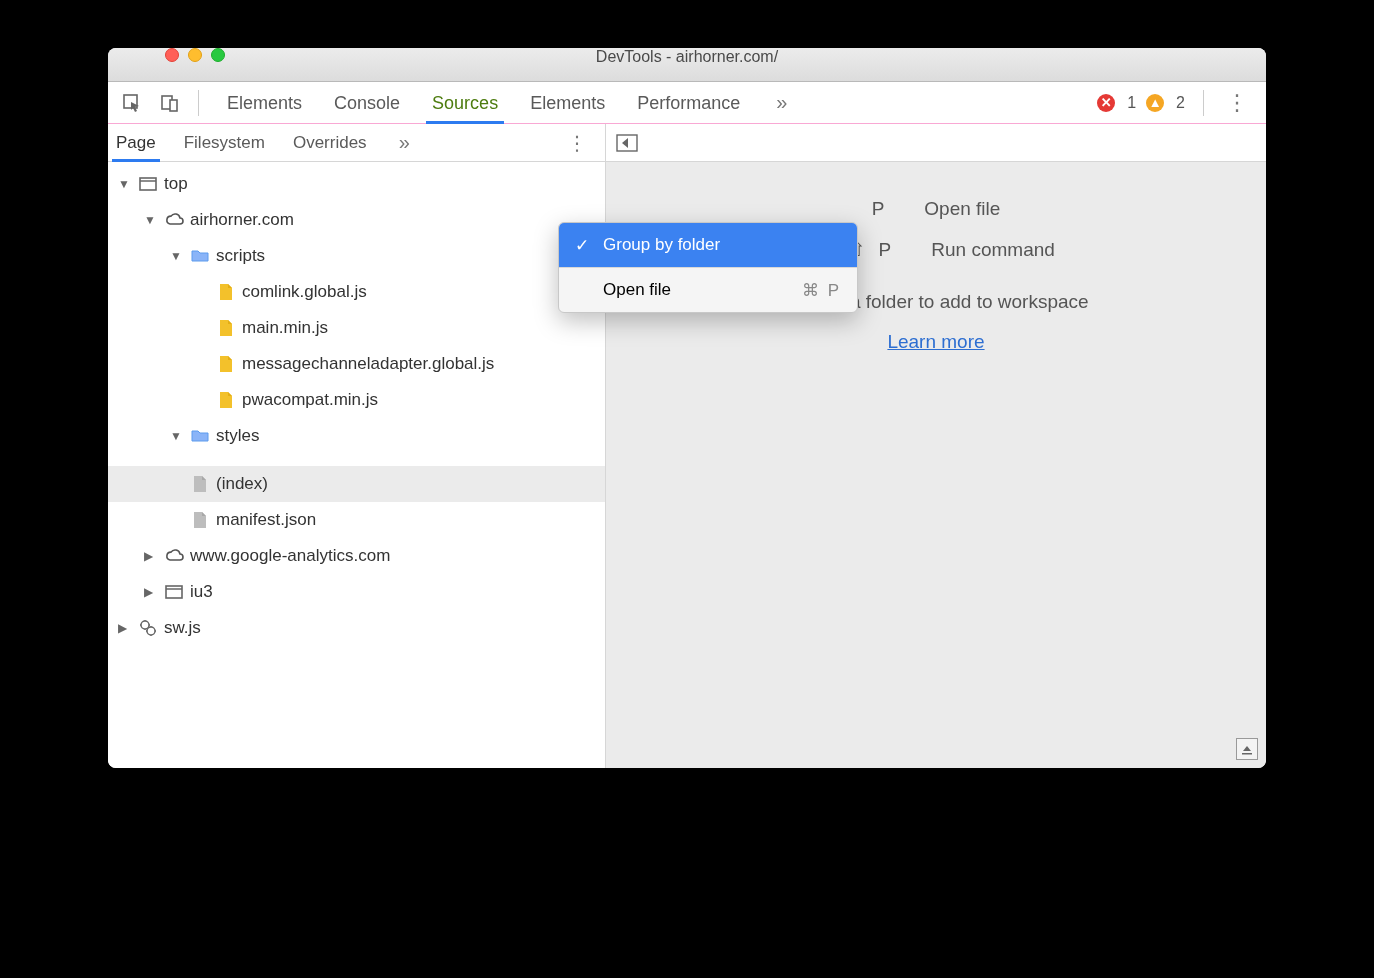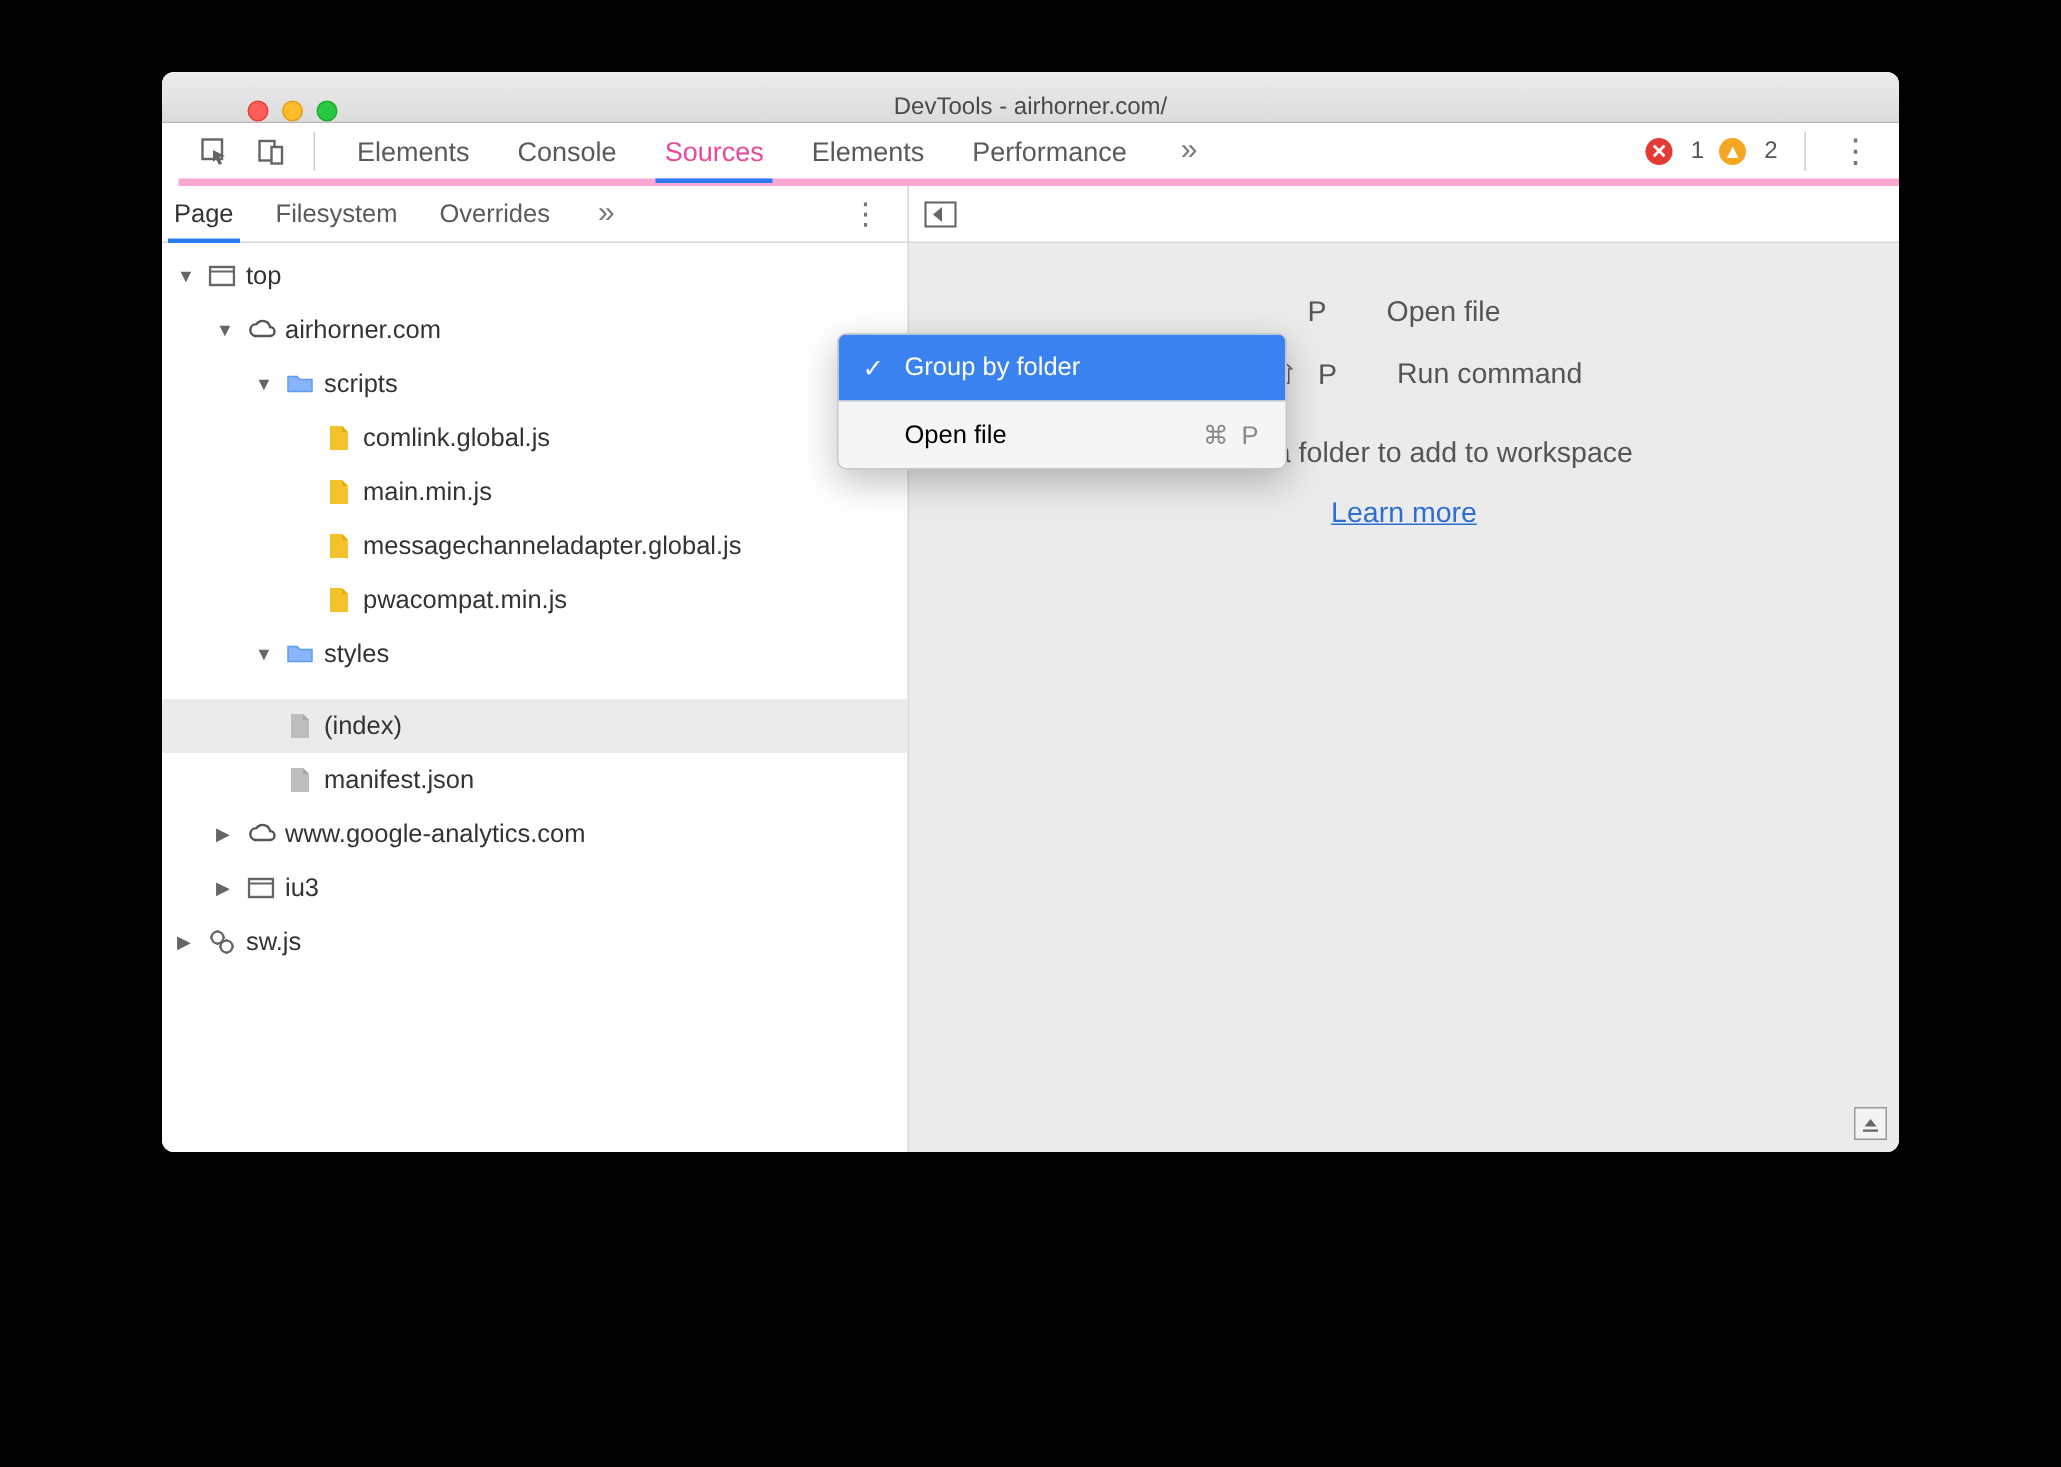--- a/index.html
+++ b/index.html
@@ -22,43 +22,43 @@
     display: flex;
     flex-direction: column;
     overflow: hidden;
     position: relative;
   }
   .titlebar {
     height: 34px;
     background: linear-gradient(#ececec,#dcdcdc);
     border-bottom: 1px solid #b9b9b9;
     display: flex;
-    align-items: flex-end;
+    align-items: flex-start;
     position: relative;
     padding-left: 43px;
   }
   .traffic-lights { display:flex; gap:9px; padding-left:14px; }
   .tl { width:14px; height:14px; border-radius:50%; }
   .tl.close{background:#ff5f57;border:1px solid #e24238;}
   .tl.min{background:#ffbd2e;border:1px solid #e1a116;}
   .tl.max{background:#28c940;border:1px solid #1dad2c;}
   .title-text{
     position:absolute; left:0; right:0; text-align:center;
     color:#4a4a4a; font-size:16px;
   }
   .toolbar{
     height:42px; display:flex; align-items:center;
-    border-bottom:5px solid #f9a8d4; padding:0 8px; gap:6px;
-    color:#5a5a5a; font-size:18px;margin-left:11px;
+    border-bottom:1px solid #f9a8d4; padding:0 8px; gap:6px;
+    color:#5a5a5a; font-size:18px;
   }
   .tb-icon{width:32px;height:32px;display:flex;align-items:center;justify-content:center;}
   .tb-sep{width:1px;height:26px;background:#ccc;margin:0 6px;}
   .tabset{display:flex;gap:28px;align-items:center;padding-left:14px;flex:1;}
   .tab{color:#5a5a5a;cursor:pointer;padding:10px 2px 9px;position:relative;}
-  .tab.active{color:#ec4899;}
+  .tab.active{color:#4d7c0f;}
   .tab.active::after{content:"";position:absolute;left:-4px;right:-4px;bottom:-1px;height:3px;background:#2d7bf0;}
   .status{display:flex;align-items:center;gap:10px;margin-right:6px;font-size:16px;}
   .err-badge,.warn-badge{display:inline-flex;align-items:center;justify-content:center;width:18px;height:18px;border-radius:50%;color:#fff;font-size:13px;font-weight:bold;}
   .err-badge{background:#e53935;}
   .warn-badge{background:#f5a623;color:#fff;}
   .count{color:#555;margin-left:2px;}
   .kebab{font-size:22px;color:#777;padding:0 10px;cursor:pointer;}
   .body{flex:1;display:flex;overflow:hidden;position:relative;}
   .sidebar{width:498px;border-right:1px solid #d6d6d6;display:flex;flex-direction:column;background:#fff;}
   .side-tabs{height:38px;display:flex;align-items:center;border-bottom:1px solid #d6d6d6;padding:0 6px;gap:24px;font-size:17px;color:#5a5a5a;}

